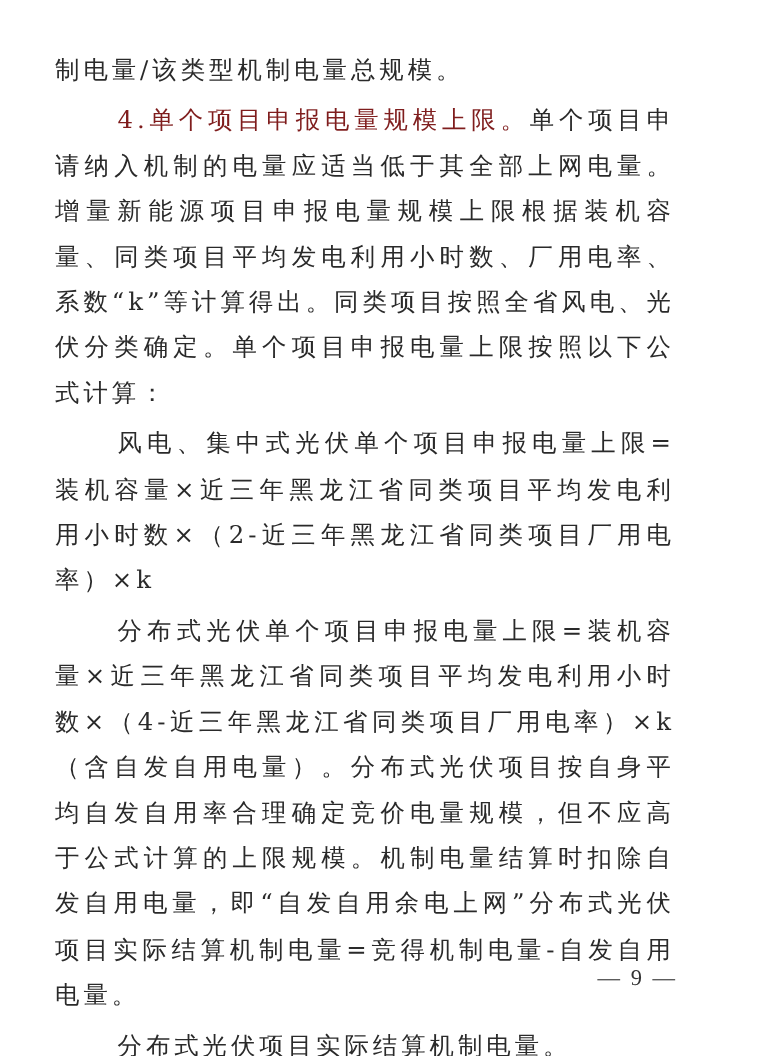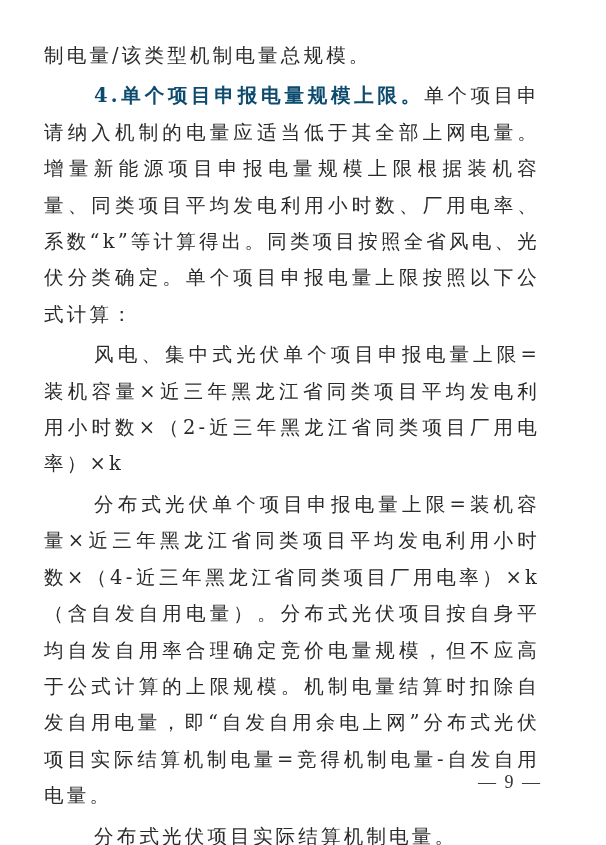--- a/index.html
+++ b/index.html
@@ -6,21 +6,21 @@
   body { width: 606px; height: 845px; position: relative; overflow: hidden; }
   .page {
     position: absolute; left: 40px; top: 34px; width: 504px;
     font-family: "DejaVu Serif", "Liberation Serif", serif;
     font-size: 19.5px; color: #2a2a2a;
     line-height: 36.4px;
     letter-spacing: 3.2px;
   }
   .p { margin: 4px; text-align: justify; text-justify: inter-character; }
   .indent { text-indent: 50px; }
-  .b { font-weight: bold; color: #0c4a6e; }
+  .b { font-weight: normal; color: #7f1d1d; }
   .h2 { font-weight: bold; color: #1a1a1a; text-indent: 36px; letter-spacing: 2px; }
   .pagenum {
     position: absolute; left: 478px; top: 772px;
     font-family: "Liberation Serif", serif; font-size: 18px; color: #333;
     letter-spacing: 2px;
   }
 </style>
 </head>
 <body>
 

